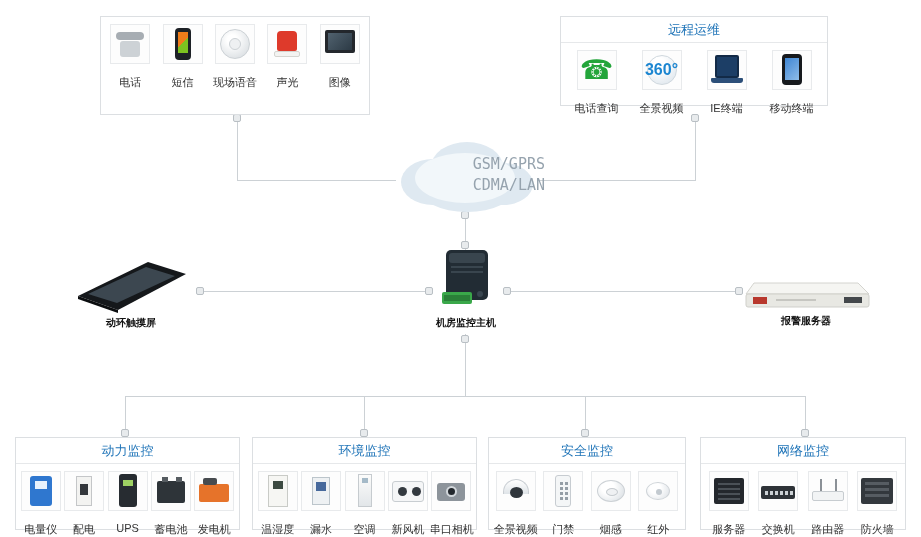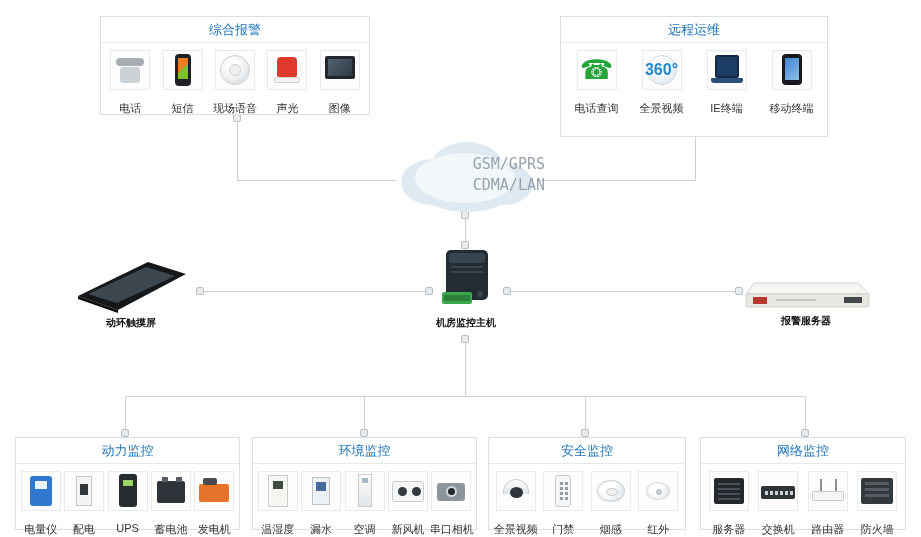--- a/index.html
+++ b/index.html
@@ -115,21 +115,20 @@
   <div class="dot" style="left:429px;top:291px"></div>
   <div class="dot" style="left:507px;top:291px"></div>
   <div class="dot" style="left:739px;top:291px"></div>
   <div class="dot" style="left:465px;top:339px"></div>
   <div class="dot" style="left:125px;top:433px"></div>
   <div class="dot" style="left:364px;top:433px"></div>
   <div class="dot" style="left:585px;top:433px"></div>
   <div class="dot" style="left:805px;top:433px"></div>
 
   <div class="panel" style="left:100px;top:16px;width:270px;height:99px">
-    <div class="panel-title">综合报警</div>
     <div class="items">
         <div class="cell">
           <div class="ic ic-phone"></div>
           <div class="cell-label">电话</div>
         </div>
         <div class="cell">
           <div class="ic ic-sms"></div>
           <div class="cell-label">短信</div>
         </div>
         <div class="cell">
@@ -140,21 +139,21 @@
           <div class="ic ic-soundlight"></div>
           <div class="cell-label">声光</div>
         </div>
         <div class="cell">
           <div class="ic ic-image"></div>
           <div class="cell-label">图像</div>
         </div>
       </div>
   </div>
 
-  <div class="panel" style="left:560px;top:16px;width:268px;height:121px">
+  <div class="panel" style="left:560px;top:16px;width:268px;height:90px">
     <div class="panel-title">远程运维</div>
     <div class="items">
         <div class="cell">
           <div class="ic ic-phonequery"></div>
           <div class="cell-label">电话查询</div>
         </div>
         <div class="cell">
           <div class="ic ic-ball360">
             <span class="badge">360°</span>
           </div>

